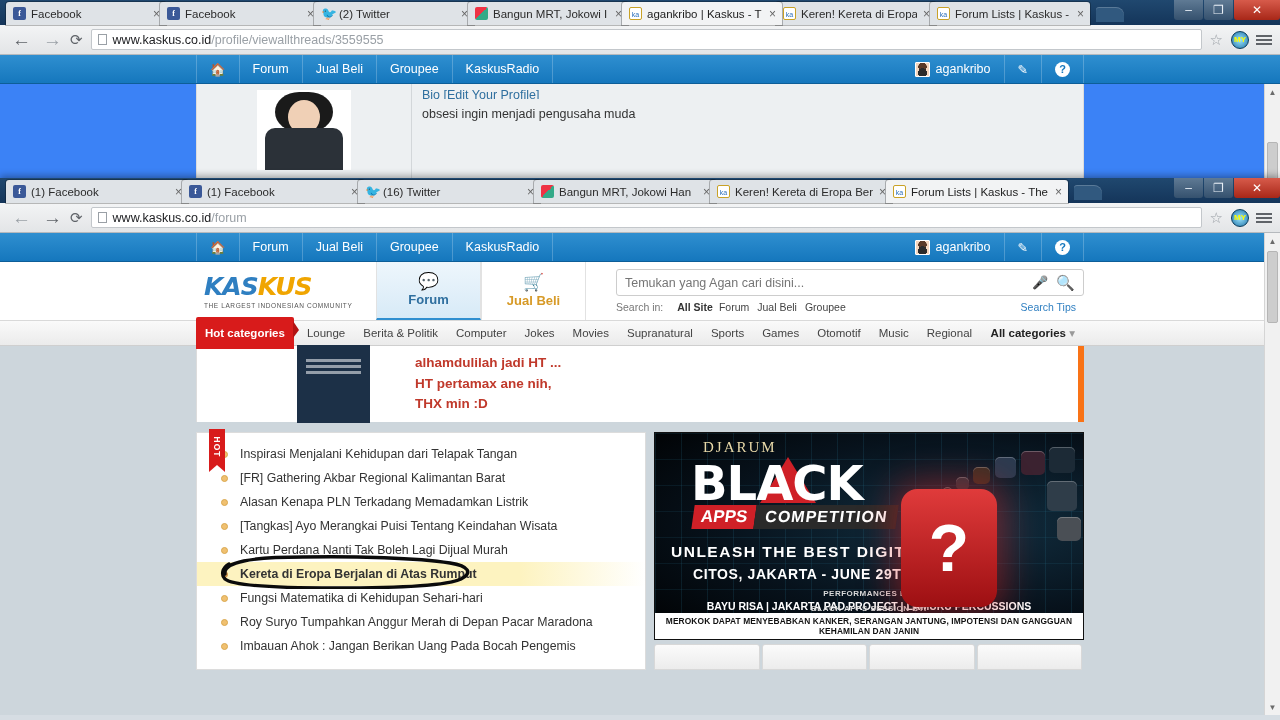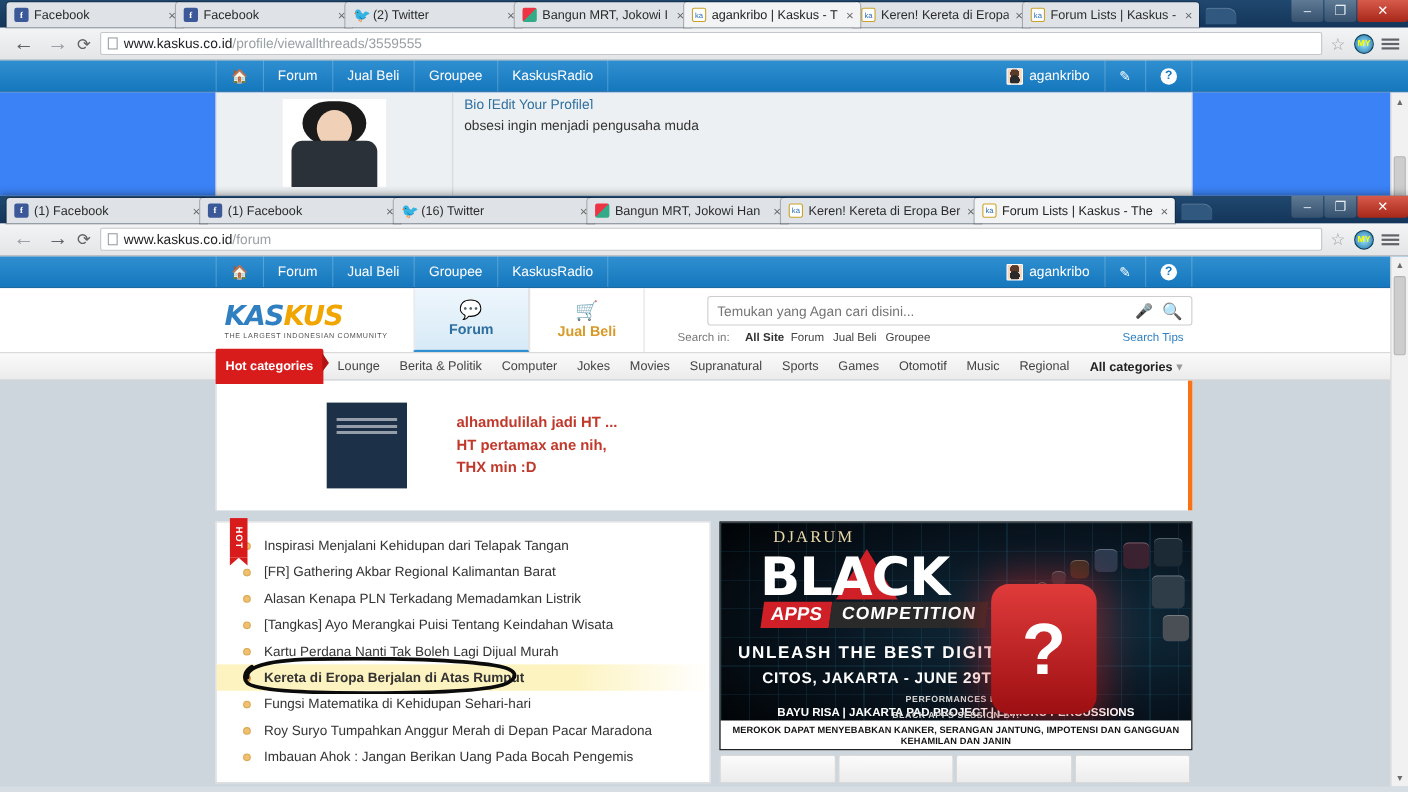--- a/index.html
+++ b/index.html
@@ -85,42 +85,42 @@
               letter-spacing:-1px; line-height:1;}
   .logo .lw .a{color:#2f7fc1}.logo .lw .b{color:#f0a500}
   .logo .ltag{ font-size:6.5px; color:#555; letter-spacing:.6px; margin-top:3px;}
   .hbtn { width:105px; display:flex; flex-direction:column; align-items:center; justify-content:center;
           border-left:1px solid #e2e2e2; border-right:1px solid #e2e2e2; font-size:13px; font-weight:bold;}
   .hbtn.active{ background:linear-gradient(to bottom,#eef6fc,#d7eaf7); color:#2f6f9f; border-bottom:2px solid #2f8fd0;}
   .hbtn.sell{ color:#d79a27; }
   .hicon{ font-size:17px; line-height:1; margin-bottom:2px;}
   .searchwrap{ flex:1 1 auto; display:flex; flex-direction:column; justify-content:center; padding-left:30px;}
   .sbox{ height:27px; border:1px solid #cdcdcd; border-radius:3px; display:flex; align-items:center;
-         padding:0 8px; background:#fff;margin-left:27px; }
+         padding:0 8px; background:#fff; }
   .sbox input{ border:0; outline:0; flex:1 1 auto; font-size:12.5px; color:#9a9a9a;
                font-family:"Liberation Sans",sans-serif;}
   .srow{ margin-top:5px; display:flex; align-items:center; font-size:10.5px; color:#777;justify-content:space-between;}
   .srow b{ color:#333; margin:0 6px;}
   .srow span{ margin-right:8px; color:#444;}
   .srow .tips{ margin-left:auto; color:#2f7fc1;}
 
   .kk-cats{ background:linear-gradient(to bottom,#fafafa,#ebebeb); height:26px;
             border-top:1px solid #d9d9d9; border-bottom:1px solid #cfcfcf;}
   .kk-cats .inner{ width:888px; margin:0 auto; display:flex; align-items:center; height:100%;}
   .kk-cats a{ font-size:11.5px; color:#444; text-decoration:none; padding:16px 9px; }
   .hotcat{ background:#d81b1b; color:#fff !important; font-weight:bold; height:21px; display:flex;
            align-items:center; border-radius:2px 2px 0 0; margin-right:4px; position:relative;}
   .hotcat::after{content:"";position:absolute;right:-5px;top:4px;border-left:6px solid #b31212;
                  border-top:9px solid transparent;border-bottom:8px solid transparent;}
   .allcat{ margin-left:auto; font-weight:bold; color:#222 !important;}
 
   .kk-body{ background:#cdd6dc; }
   .kk-body .inner{ width:888px; margin:0 auto; }
-  .promo{ background:#fff; height:118px; display:flex; align-items:center; padding:8px 0 8px 100px;
-          border-left:1px solid #dcdcdc;border-right:4px solid #f97316;}
+  .promo{ background:#fff; height:76px; display:flex; align-items:center; padding:8px 0 8px 100px;
+          border-left:1px solid #dcdcdc;border-right:6px solid #f97316;}
   .promo .thumb{ width:73px;height:78px;background:#1c3047; flex:0 0 73px; position:relative;}
   .promo .thumb::after{content:"";position:absolute;left:9px;top:14px;right:9px;height:18px;
      background:repeating-linear-gradient(to bottom,#c8cdd4 0 3px,transparent 3px 6px);opacity:.7;}
   .promo .ptxt{ margin-left:45px; color:#c0392b; font-weight:bold; font-size:13.5px; line-height:1.55;}
 
   .cols{ display:flex; gap:8px; padding-top:10px;}
   .hot{ flex:0 0 450px; background:#fff; border:1px solid #dcdcdc; position:relative;}
   .hot h2{ font-size:14.5px; color:#333; padding:13px 0 11px 40px; border-bottom:1px solid #e6e6e6;
            background:linear-gradient(to bottom,#fdfdfd,#f3f3f3); }
   .hotflag{ position:absolute; left:12px; top:-4px; width:16px; height:36px; background:#d81b1b; color:#fff;

